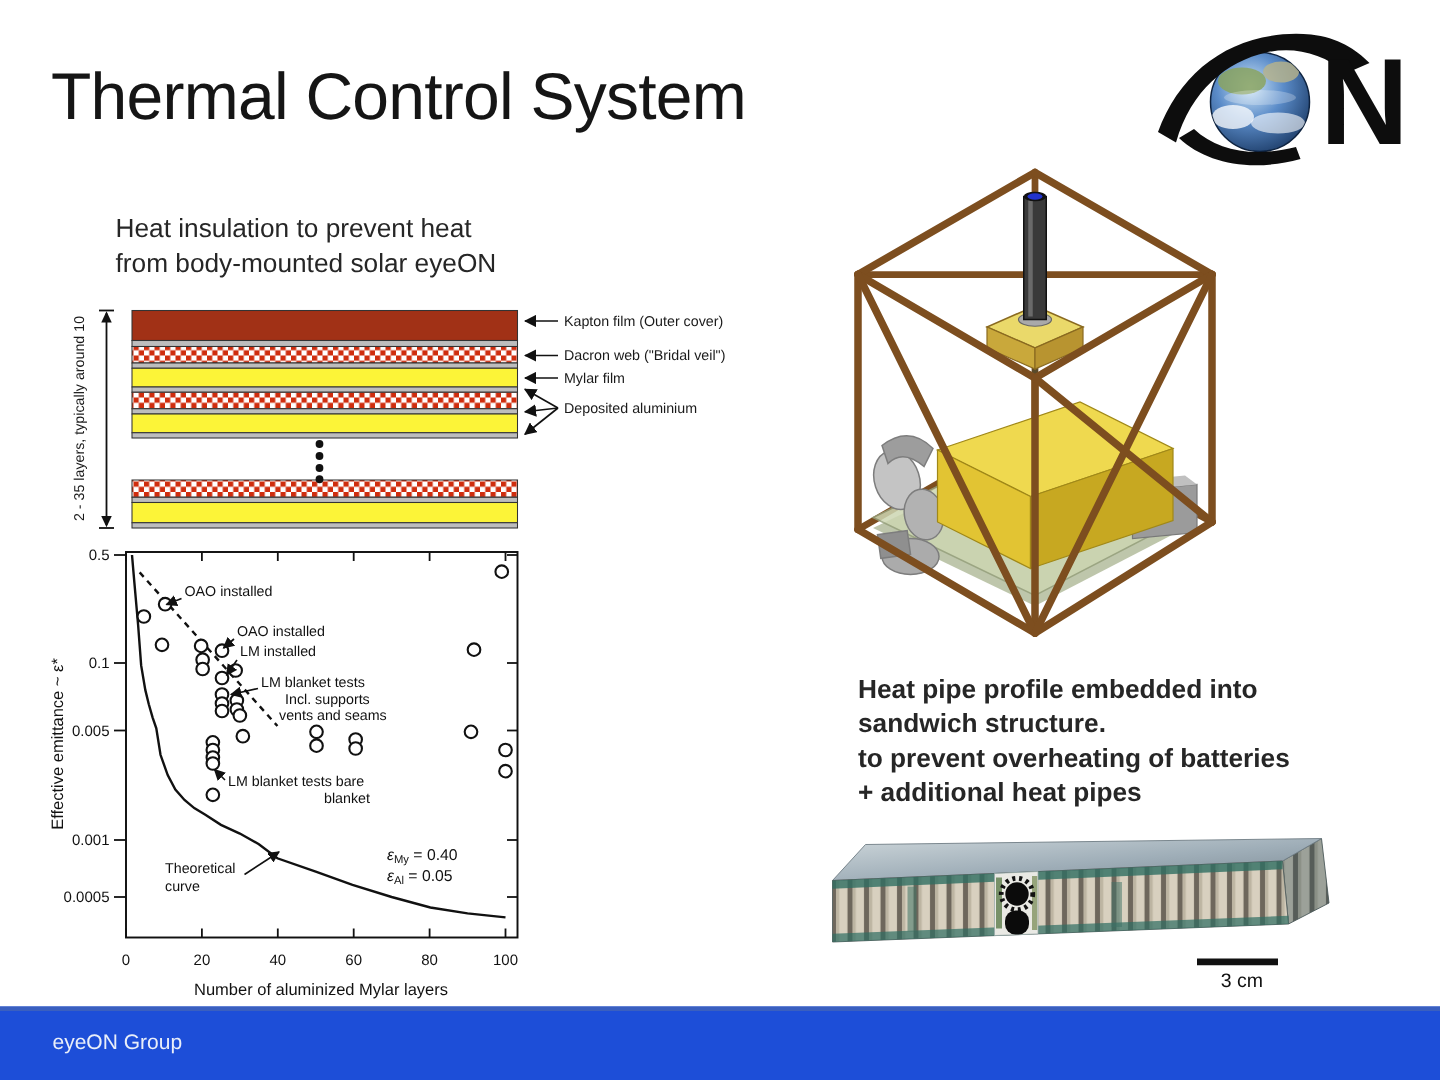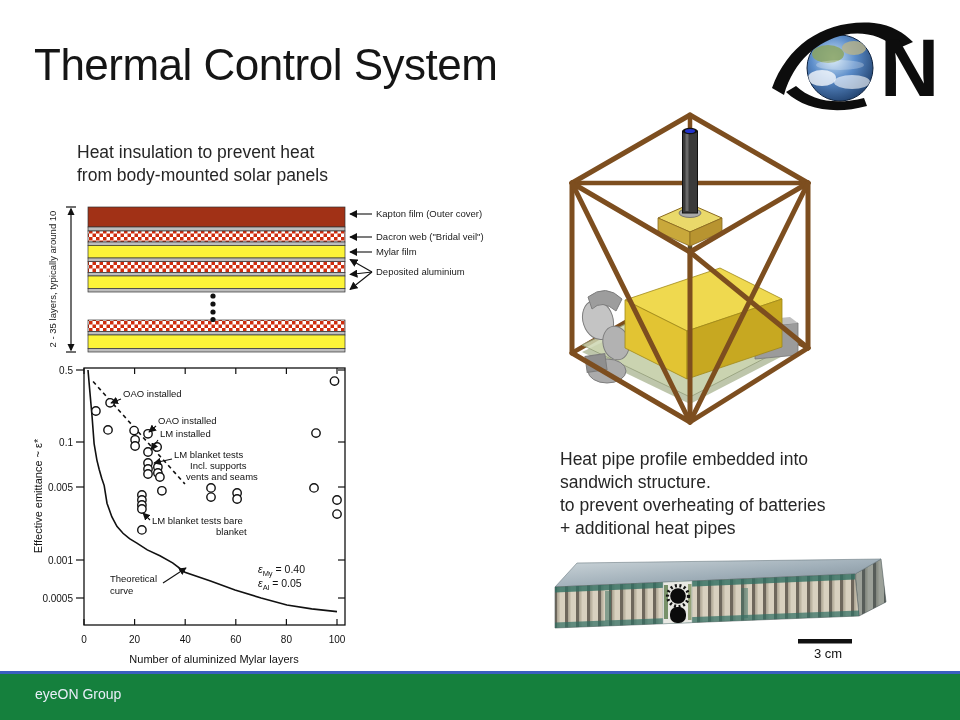--- a/index.html
+++ b/index.html
@@ -1,22 +1,22 @@
 <!DOCTYPE html>
 <html><head>
 <meta charset="utf-8">
 <style>
   html,body{margin:0;padding:0;background:#888;}
   .slide{position:relative;width:960px;height:720px;background:#ffffff;overflow:hidden;
          font-family:"Liberation Sans",sans-serif;padding-left:48px;}
   .title{position:absolute;left:34px;top:40px;font-size:44px;color:#151515;letter-spacing:-.5px;}
   .cap{position:absolute;color:#262626;font-size:17.5px;line-height:23px;margin-left:12px;}
   .cap-left{left:65px;top:141px;width:330px;}
-  .cap-right{left:548px;top:448px;width:380px;}
-  .footer{position:absolute;left:0;bottom:0;width:960px;height:46px;background:#15803d;
+  .cap-right{left:560px;top:448px;width:380px;font-weight:bold;}
+  .footer{position:absolute;left:0;bottom:0;width:960px;height:46px;background:#1d4ed8;
           border-top:3px solid #3A5FBF;}
   .footer .grp{position:absolute;left:35px;top:12px;color:#E9EEF9;font-size:14px;}
   .footer .pg{position:absolute;right:24px;top:2px;color:#F2F5FC;font-size:13px;margin-top:48px;}
   svg{position:absolute;overflow:visible;}
   svg text{font-family:"Liberation Sans",sans-serif;}
 </style>
 </head>
 <body>
 
 <div class="slide">
@@ -46,21 +46,21 @@
     </g>
     <g fill="#0d0d0d">
       <path d="M2,80 C18,36 56,11 104,15 C122,17 134,25 143,34 L127,41 C112,27 92,23 74,27 C48,33 24,52 14,87 Z"></path>
       <path d="M16,84 C34,101 64,107 97,98 L94,90 C66,97 42,93 26,78 Z"></path>
     </g>
     <text x="110" y="88" font-size="82" font-weight="600" fill="#0d0d0d">N</text>
   </svg>
 
   <div class="cap cap-left">
     <div>Heat insulation to prevent heat</div>
-    <div>from body-mounted solar panels</div>
+    <div>from body-mounted solar eyeON</div>
   </div>
 
   <svg style="left:40px;top:195px;" width="465" height="168" viewBox="0 0 465 168">
     <defs>
       <pattern id="chk" width="7" height="7" patternUnits="userSpaceOnUse">
         <rect width="7" height="7" fill="#ffffff"></rect>
         <rect width="3.5" height="3.5" fill="#CF2D0E"></rect>
         <rect x="3.5" y="3.5" width="3.5" height="3.5" fill="#CF2D0E"></rect>
       </pattern>
       <marker id="ah2" viewBox="0 0 10 10" refX="9" refY="5" markerWidth="7.5" markerHeight="7.5" orient="auto">

